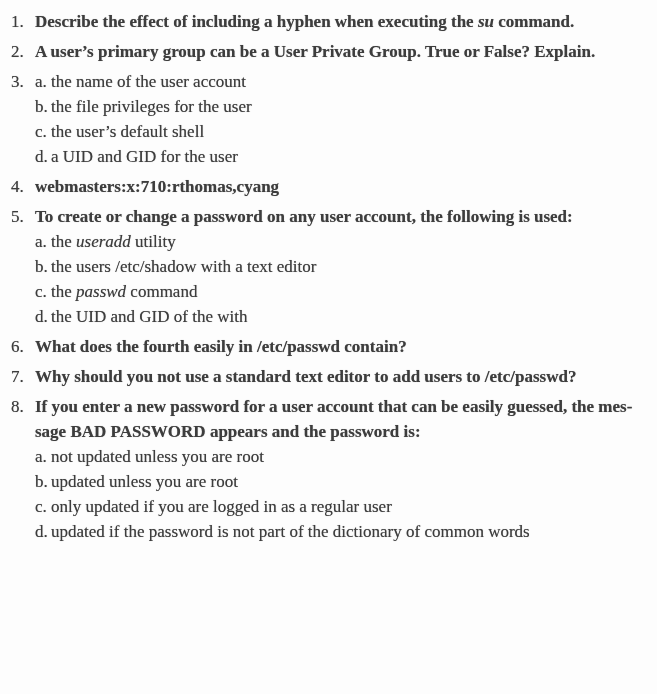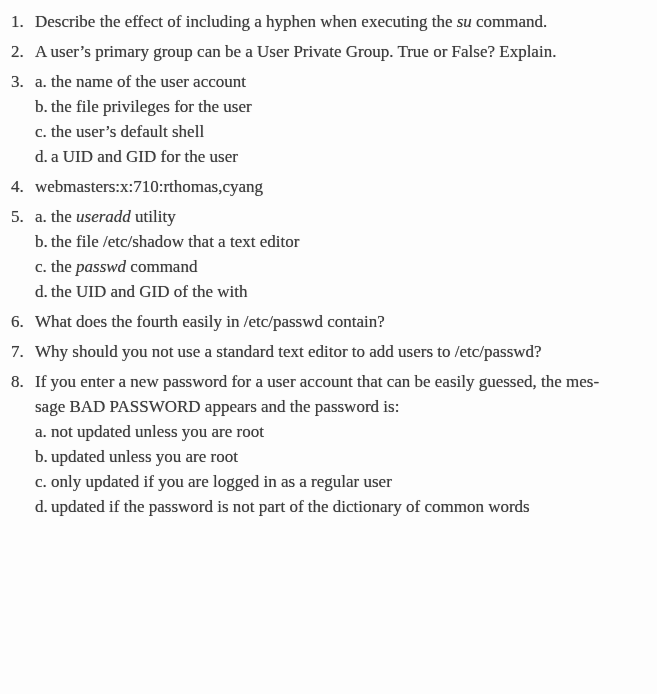--- a/index.html
+++ b/index.html
@@ -29,20 +29,21 @@
   .q-num {
     line-height: 25px;
     white-space: nowrap;
   }
   .q-body {
     min-width: 0;
   }
   .q-line {
     line-height: 25px;
     white-space: nowrap;
+    font-weight: bold;
   }
   .q-option {
     display: grid;
     grid-template-columns: 16px 1fr;
     line-height: 25px;
   }
   .q-opt-letter {
     white-space: nowrap;
   }
   .q-opt-text {
@@ -90,27 +91,28 @@
       </div>
       <div class="question">
         <div class="q-num">4.</div>
         <div class="q-body">
           <div class="q-line"><span>webmasters:x:710:rthomas,cyang</span></div>
         </div>
       </div>
       <div class="question">
         <div class="q-num">5.</div>
         <div class="q-body">
+          <div class="q-line"><span>To create or change a password on any user account, the following is used:</span></div>
           <div class="q-option">
             <div class="q-opt-letter">a.</div>
             <div class="q-opt-text"><span>the </span><i>useradd</i><span> utility</span></div>
           </div>
           <div class="q-option">
             <div class="q-opt-letter">b.</div>
-            <div class="q-opt-text"><span>the file /etc/shadow that a text editor</span></div>
+            <div class="q-opt-text"><span>the users /etc/shadow with a text editor</span></div>
           </div>
           <div class="q-option">
             <div class="q-opt-letter">c.</div>
             <div class="q-opt-text"><span>the </span><i>passwd</i><span> command</span></div>
           </div>
           <div class="q-option">
             <div class="q-opt-letter">d.</div>
             <div class="q-opt-text"><span>the UID and GID of the with</span></div>
           </div>
         </div>

